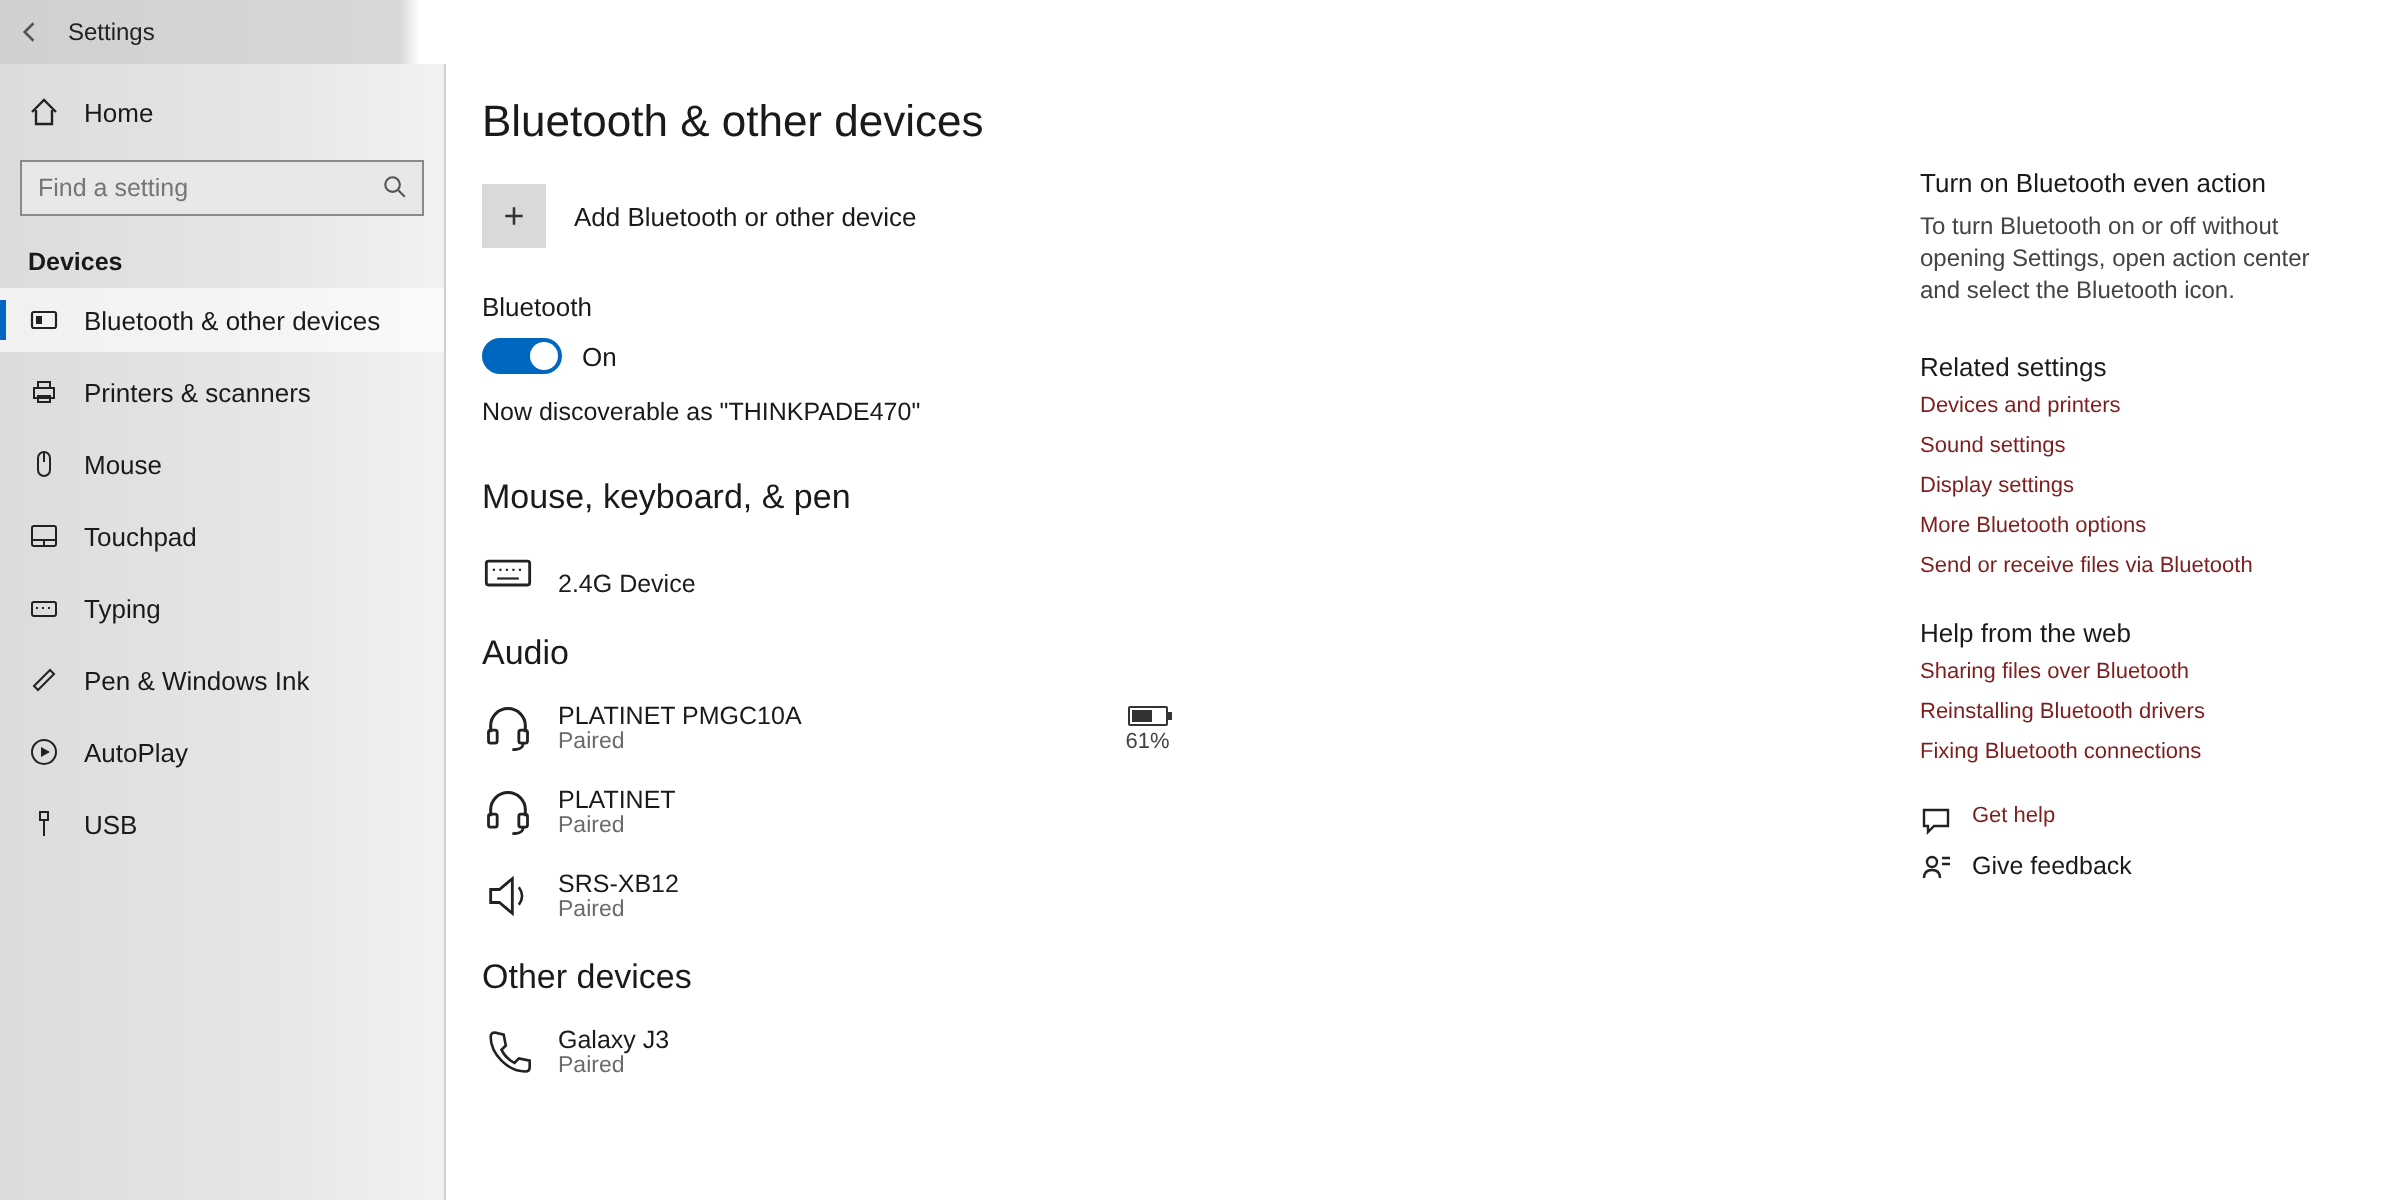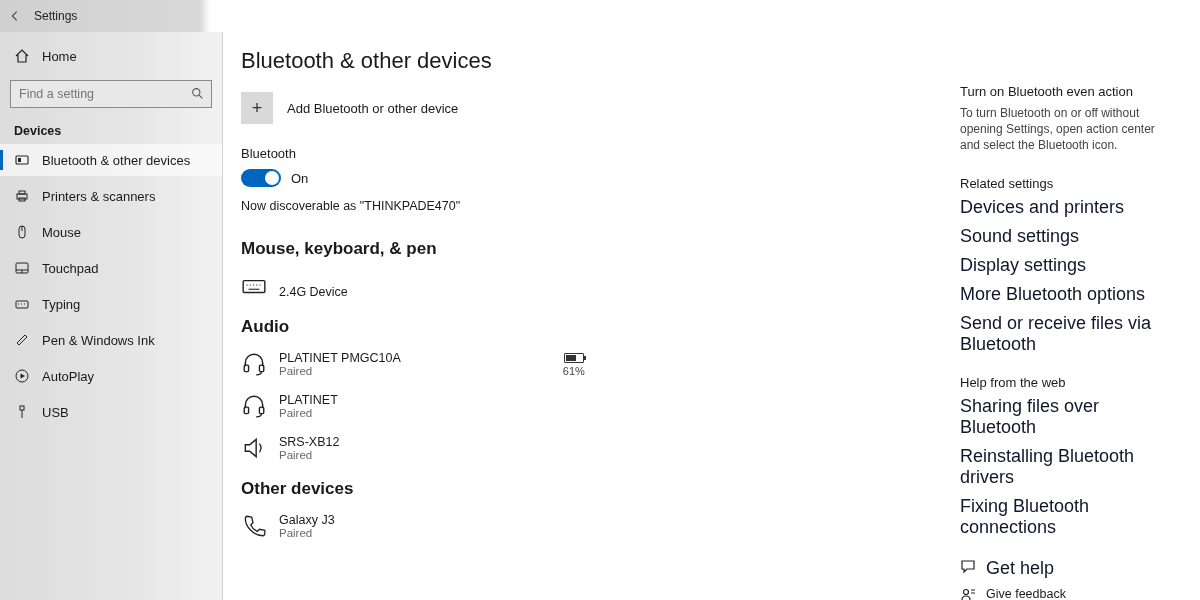--- a/index.html
+++ b/index.html
@@ -118,21 +118,21 @@
     width: 40px; height: 18px; border-radius: 10px;
     background:#0067c0; position:relative; cursor:pointer;
   }
   .toggle::after {
     content:""; position:absolute; right:2px; top:2px;
     width:14px; height:14px; border-radius:50%; background:#fff;
   }
   .discover { font-size: 12.5px; margin-bottom: 26px; }
 
   h2.group {
-    font-weight: 700; font-size: 17px; margin: 6px 0 10px 0;
+    font-weight: 400; font-size: 17px; margin: 6px 0 10px 0;
   }
   .device-row {
     display:flex; align-items:flex-end; gap:12px;
     padding: 4px 0 12px 0; cursor:pointer;
   }
   .dev-icon {
     width: 26px; height: 26px; display:flex; align-items:center; justify-content:center;
     color:#222;
   }
   .dev-text { display:flex; flex-direction:column; }
@@ -152,21 +152,21 @@
   
   .aside {
     width: 240px;
     padding: 42px 22px 0 0;
     font-size: 12.5px;
     color:#1a1a1a;
   }
   .aside h3 { font-weight:400; font-size:13px; margin-bottom:6px; }
   .aside p { font-size:12px; color:#444; line-height:1.35; margin-bottom:22px; }
   .aside .link {
-    color:#0f172a; cursor:pointer; display:block; margin-bottom:8px; font-size:18px;
+    color:#7f1d1d; cursor:pointer; display:block; margin-bottom:8px; font-size:11px;
   }
   .aside .sec { margin-bottom:20px; }
   .help-row { display:flex; align-items:flex-start; gap:10px; margin-bottom:8px; }
   .help-row .hicon { width:16px; height:16px; display:inline-flex; align-items:center; justify-content:center; color:#222; }
 
   svg { width:100%; height:100%; }
 </style>
 </head>
 <body>
 

